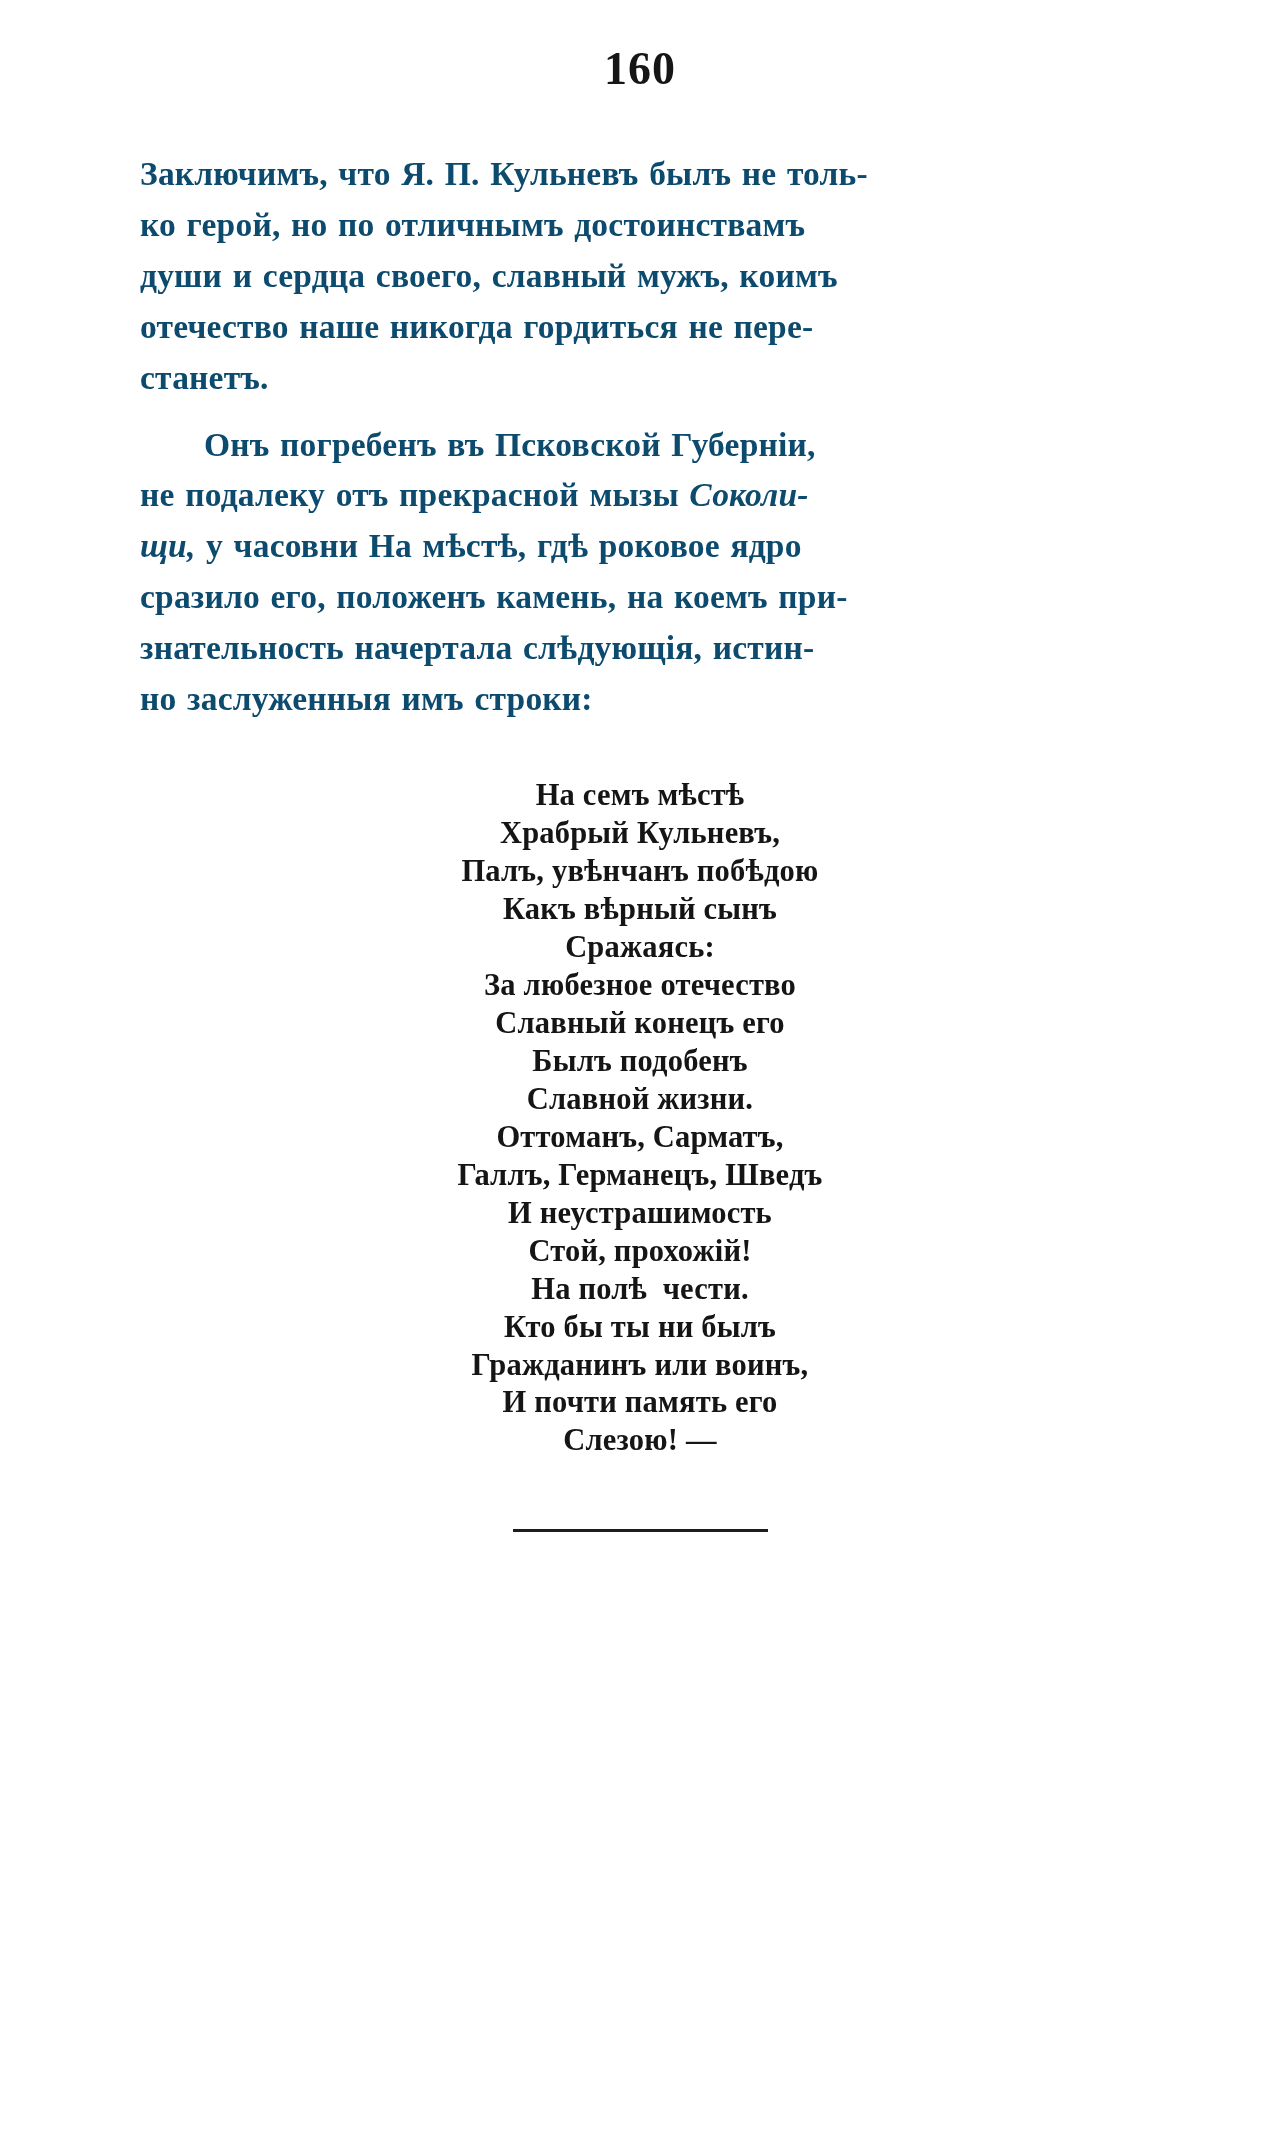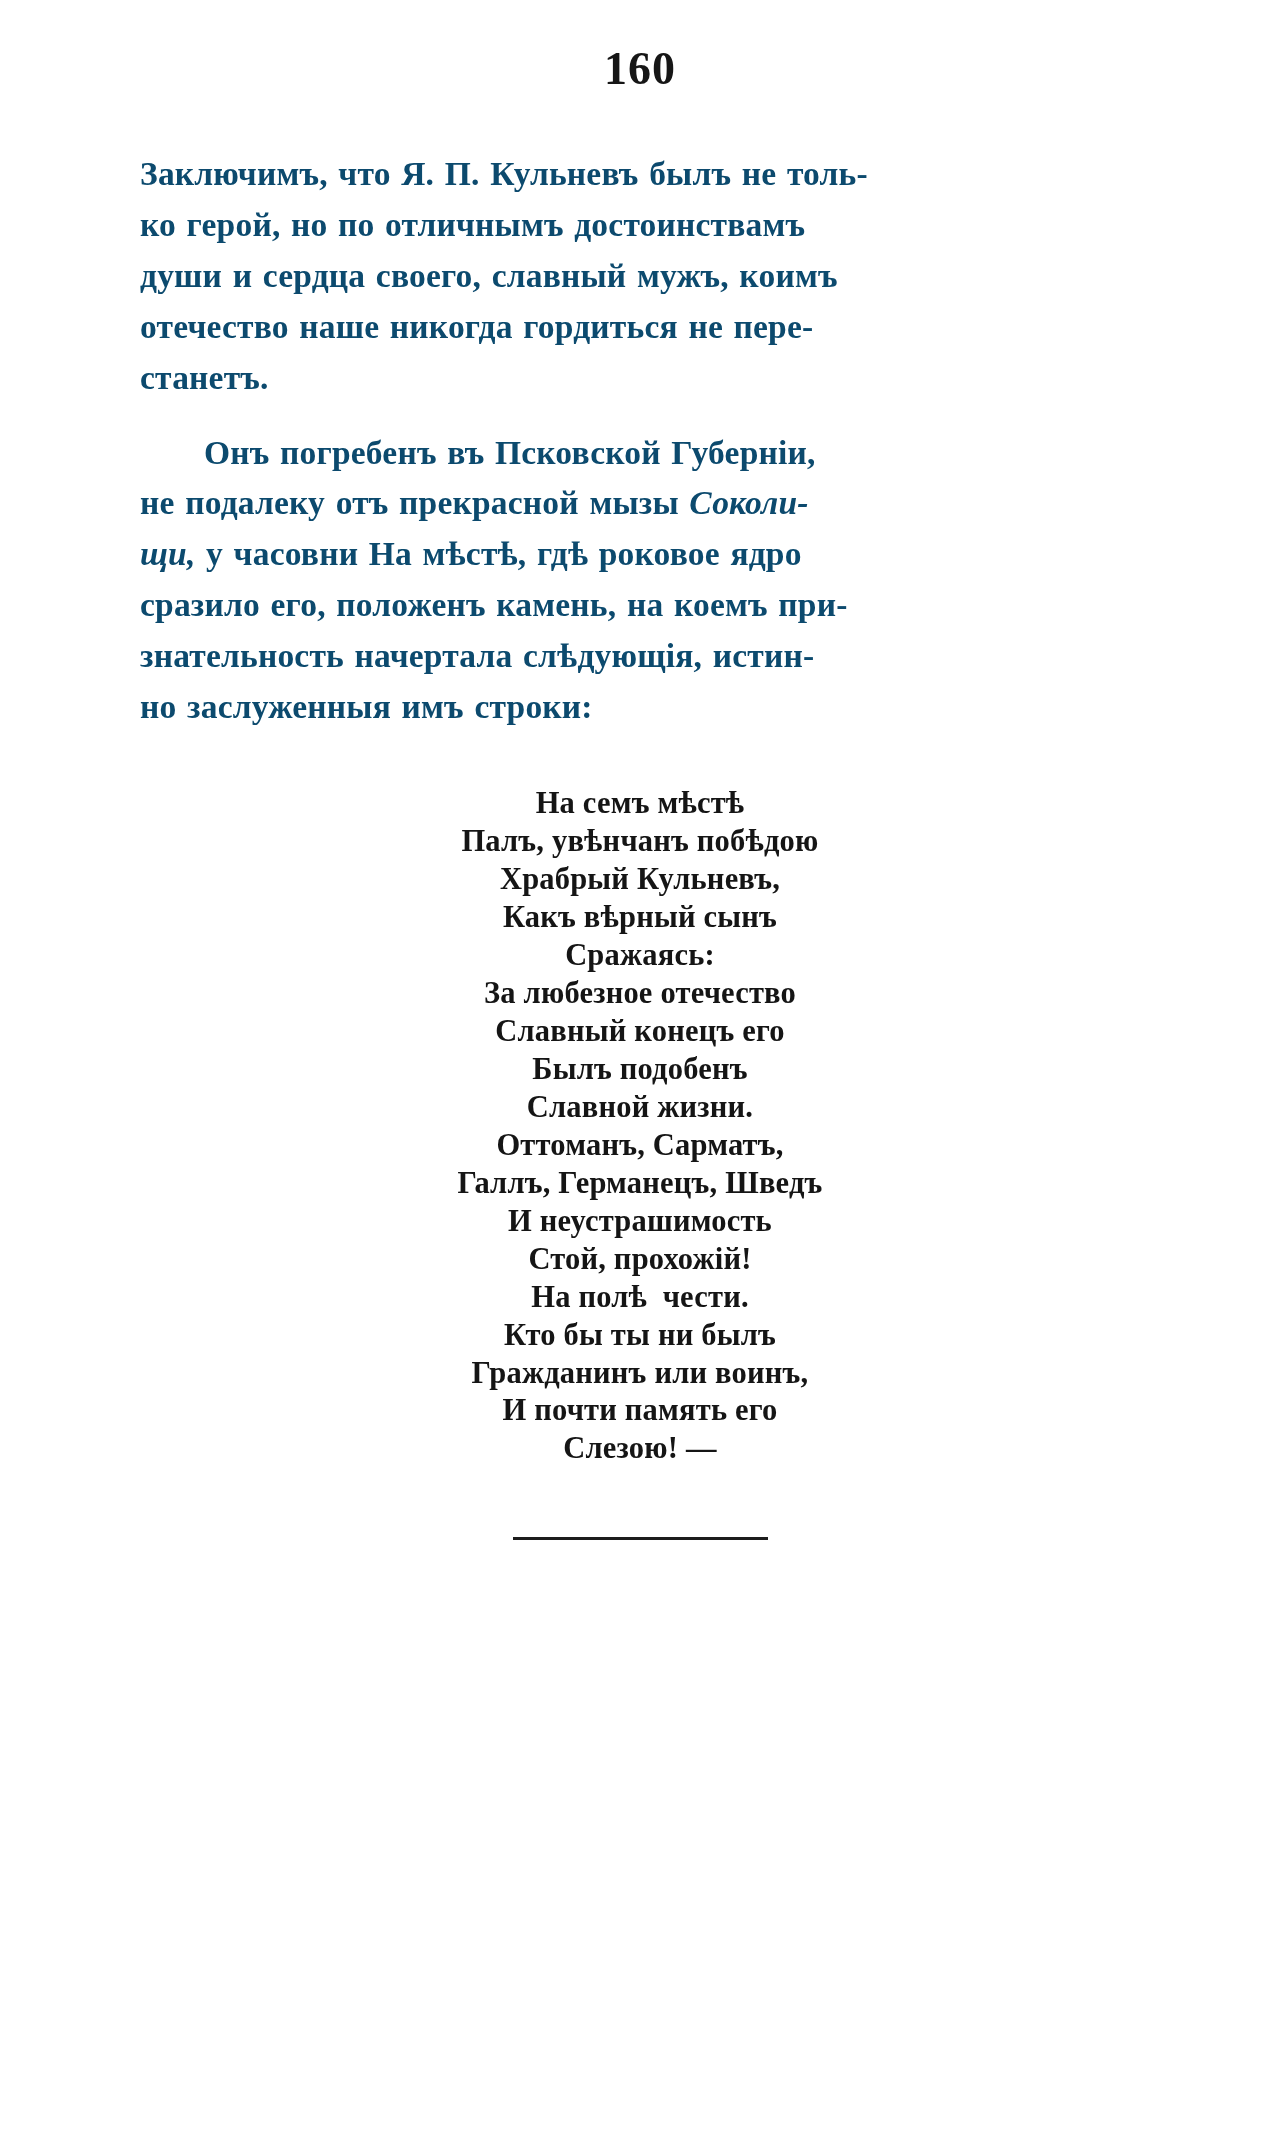--- a/index.html
+++ b/index.html
@@ -40,21 +40,21 @@
     font-size: 33.5px;
     line-height: 1.52;
     font-weight: 700;
     text-align: justify;
     color: #0c4a6e;
     margin: 0 0 0 0;
     letter-spacing: 0.2px;
     word-spacing: 2px;
   }
   .para + .para {
-    margin-top: 24px;
+    margin-top: 16px;
   }
   .para .indent {
     display: inline-block;
     width: 64px;
   }
   .italic {
     font-style: italic;
   }
   .verse {
     margin: 52px auto 0 auto;
@@ -103,22 +103,22 @@
       <span><span class="italic">щи,</span> у часовни  На мѣстѣ, гдѣ роковое ядро</span><br>
       <span>сразило его, положенъ камень, на коемъ при-</span><br>
       <span>знательность  начертала слѣдующія, истин-</span><br>
       <span>но заслуженныя имъ строки:</span>
     </p>
 
   </div>
 
   <div class="verse">
     <div class="verse-line">На семъ мѣстѣ</div>
+    <div class="verse-line">Храбрый Кульневъ,</div>
     <div class="verse-line">Палъ, увѣнчанъ побѣдою</div>
-    <div class="verse-line">Храбрый Кульневъ,</div>
     <div class="verse-line">Какъ вѣрный сынъ</div>
     <div class="verse-line">Сражаясь:</div>
     <div class="verse-line">За любезное отечество</div>
     <div class="verse-line">Славный конецъ его</div>
     <div class="verse-line">Былъ подобенъ</div>
     <div class="verse-line">Славной жизни.</div>
     <div class="verse-line">Оттоманъ, Сарматъ,</div>
     <div class="verse-line">Галлъ, Германецъ, Шведъ</div>
     <div class="verse-line">И неустрашимость</div>
     <div class="verse-line">Стой, прохожій!</div>

